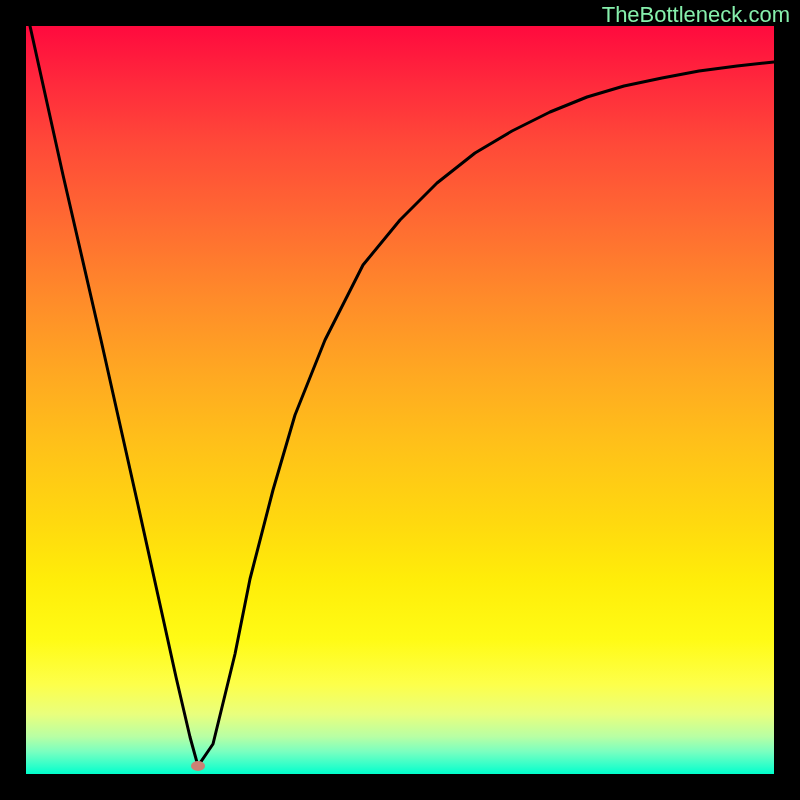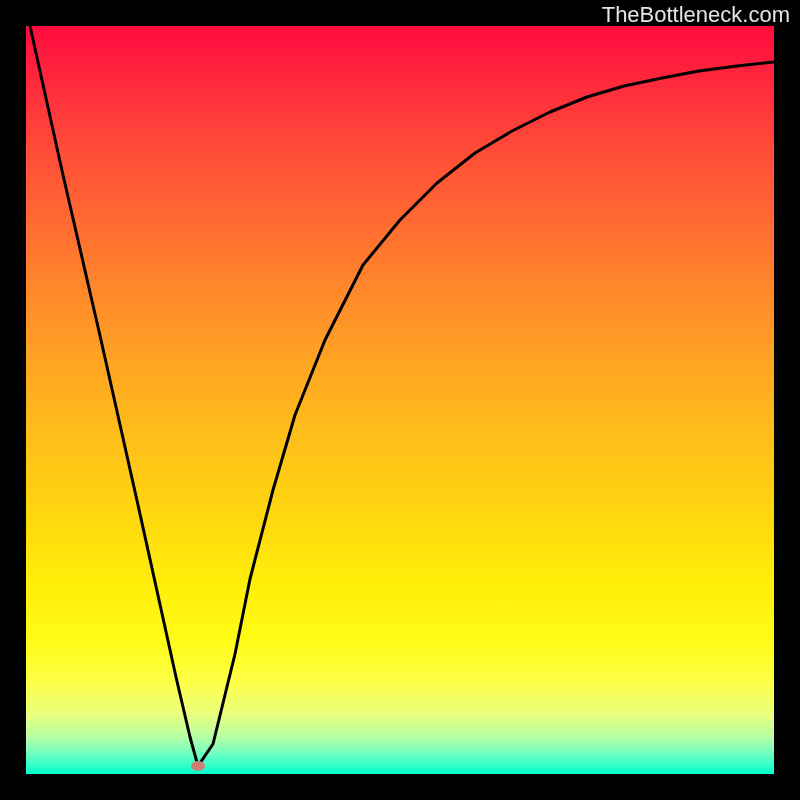--- a/index.html
+++ b/index.html
@@ -48,21 +48,21 @@
     position: absolute;
     top: 0;
     left: 0;
     width: 748px;
     height: 748px;
   }
   .watermark {
     position: absolute;
     top: 2px;
     right: 10px;
-    color: #e5e5e5;
+    color: #86efac;
     font-size: 22px;
     font-weight: 400;
     font-family: Arial, sans-serif;
   }
   .dot {
     position: absolute;
     width: 14px;
     height: 10px;
     background: #cc8074;
     border-radius: 50%;

